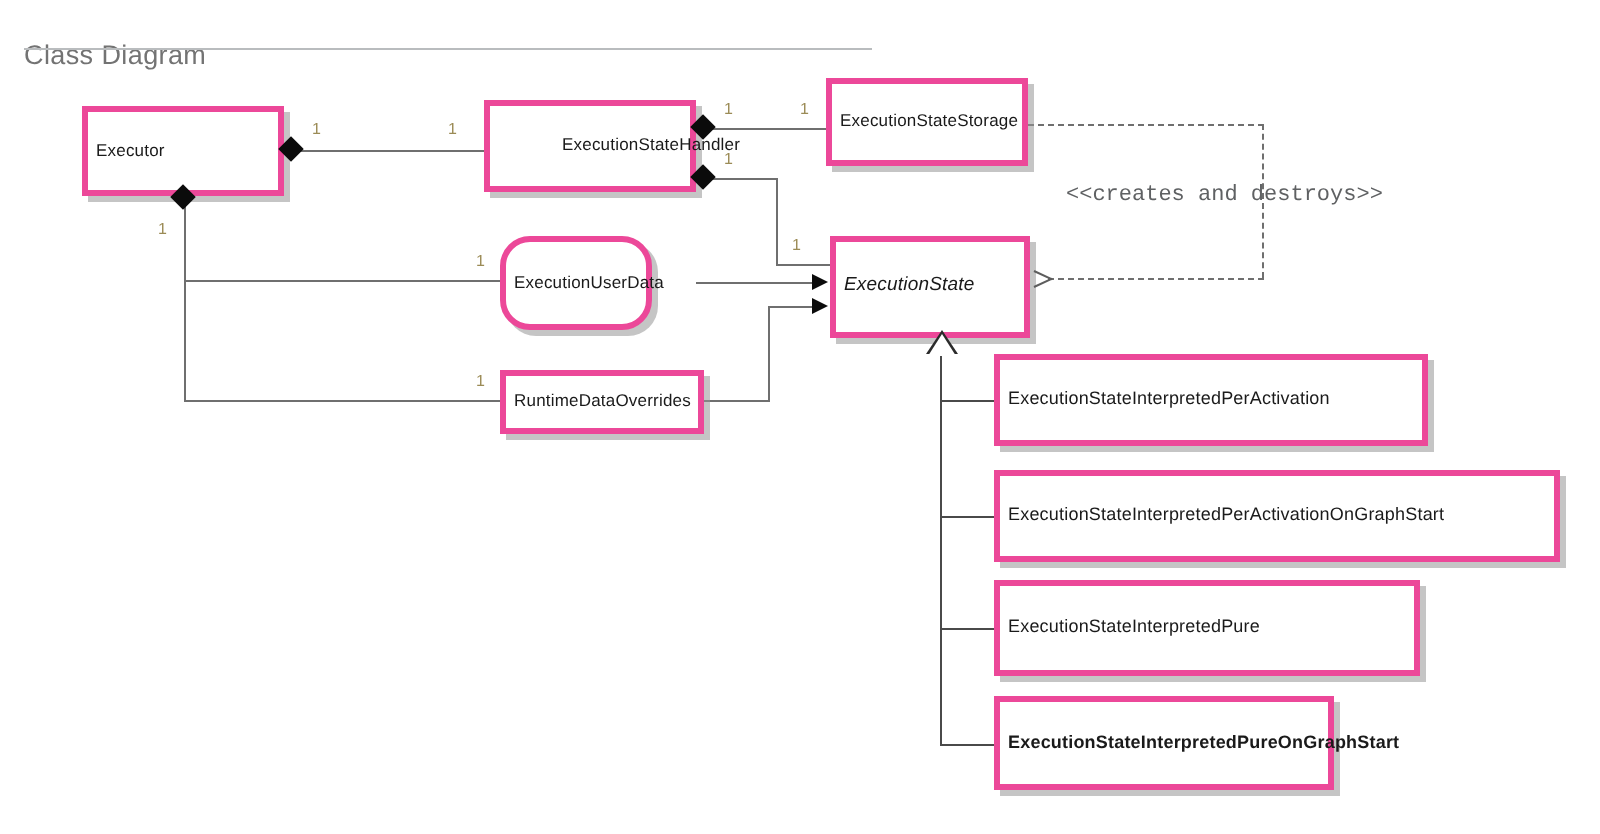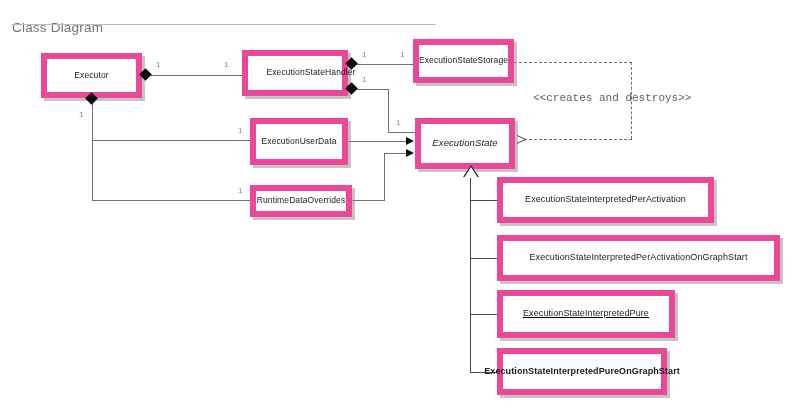--- a/index.html
+++ b/index.html
@@ -36,25 +36,25 @@
     top: 24px;
     width: 424px;
     height: 1px;
     background: #b9bcbe;
   }
   
   .cls {
     position: absolute;
     box-sizing: border-box;
     background: #ffffff;
-    border: 6px solid #ec4899;
+    border: 3px solid #ec4899;
     box-shadow: 3px 3px 0 0 rgba(150,150,150,0.55);
     display: flex;
     align-items: center;
-    justify-content: center;
+    justify-content: flex-start;
     text-align: center;
     z-index: 5;
   }
   .cls .cls-label {
     font-size: 8.5px;
     color: #1a1a1a;
     line-height: 1.1;
     padding: 0 4px;
     letter-spacing: 0.1px;
     white-space: nowrap;
@@ -224,41 +224,41 @@
   </div>
 
   <div class="cls" style="left:242px; top:50px; width:106px; height:46px;padding-left:32px;">
     <span class="cls-label">ExecutionStateHandler</span>
   </div>
 
   <div class="cls" style="left:413px; top:39px; width:101px; height:44px;">
     <span class="cls-label">ExecutionStateStorage</span>
   </div>
 
-  <div class="cls" style="left:250px; top:118px; width:98px; height:47px;">
+  <div class="cls" style="left:250px; top:118px; width:76px; height:47px;border-radius:15px;">
     <span class="cls-label">ExecutionUserData</span>
   </div>
 
   <div class="cls" style="left:250px; top:185px; width:102px; height:32px;">
     <span class="cls-label">RuntimeDataOverrides</span>
   </div>
 
   <div class="cls abstract" style="left:415px; top:118px; width:100px; height:51px;">
     <span class="cls-label">ExecutionState</span>
   </div>
 
   <div class="cls big" style="left:497px; top:235px; width:283px; height:46px;">
     <span class="cls-label">ExecutionStateInterpretedPerActivationOnGraphStart</span>
   </div>
 
   <div class="cls big" style="left:497px; top:177px; width:217px; height:46px;">
     <span class="cls-label">ExecutionStateInterpretedPerActivation</span>
   </div>
 
-  <div class="cls big" style="left:497px; top:290px; width:178px; height:48px;text-decoration:underline;">
+  <div class="cls big" style="left:497px; top:290px; width:213px; height:48px;">
     <span class="cls-label">ExecutionStateInterpretedPure</span>
   </div>
 
   <div class="cls big" style="left:497px; top:348px; width:170px; height:47px;font-weight:bold;">
     <span class="cls-label">ExecutionStateInterpretedPureOnGraphStart</span>
   </div>
 
 </div>
 
 </body></html>

